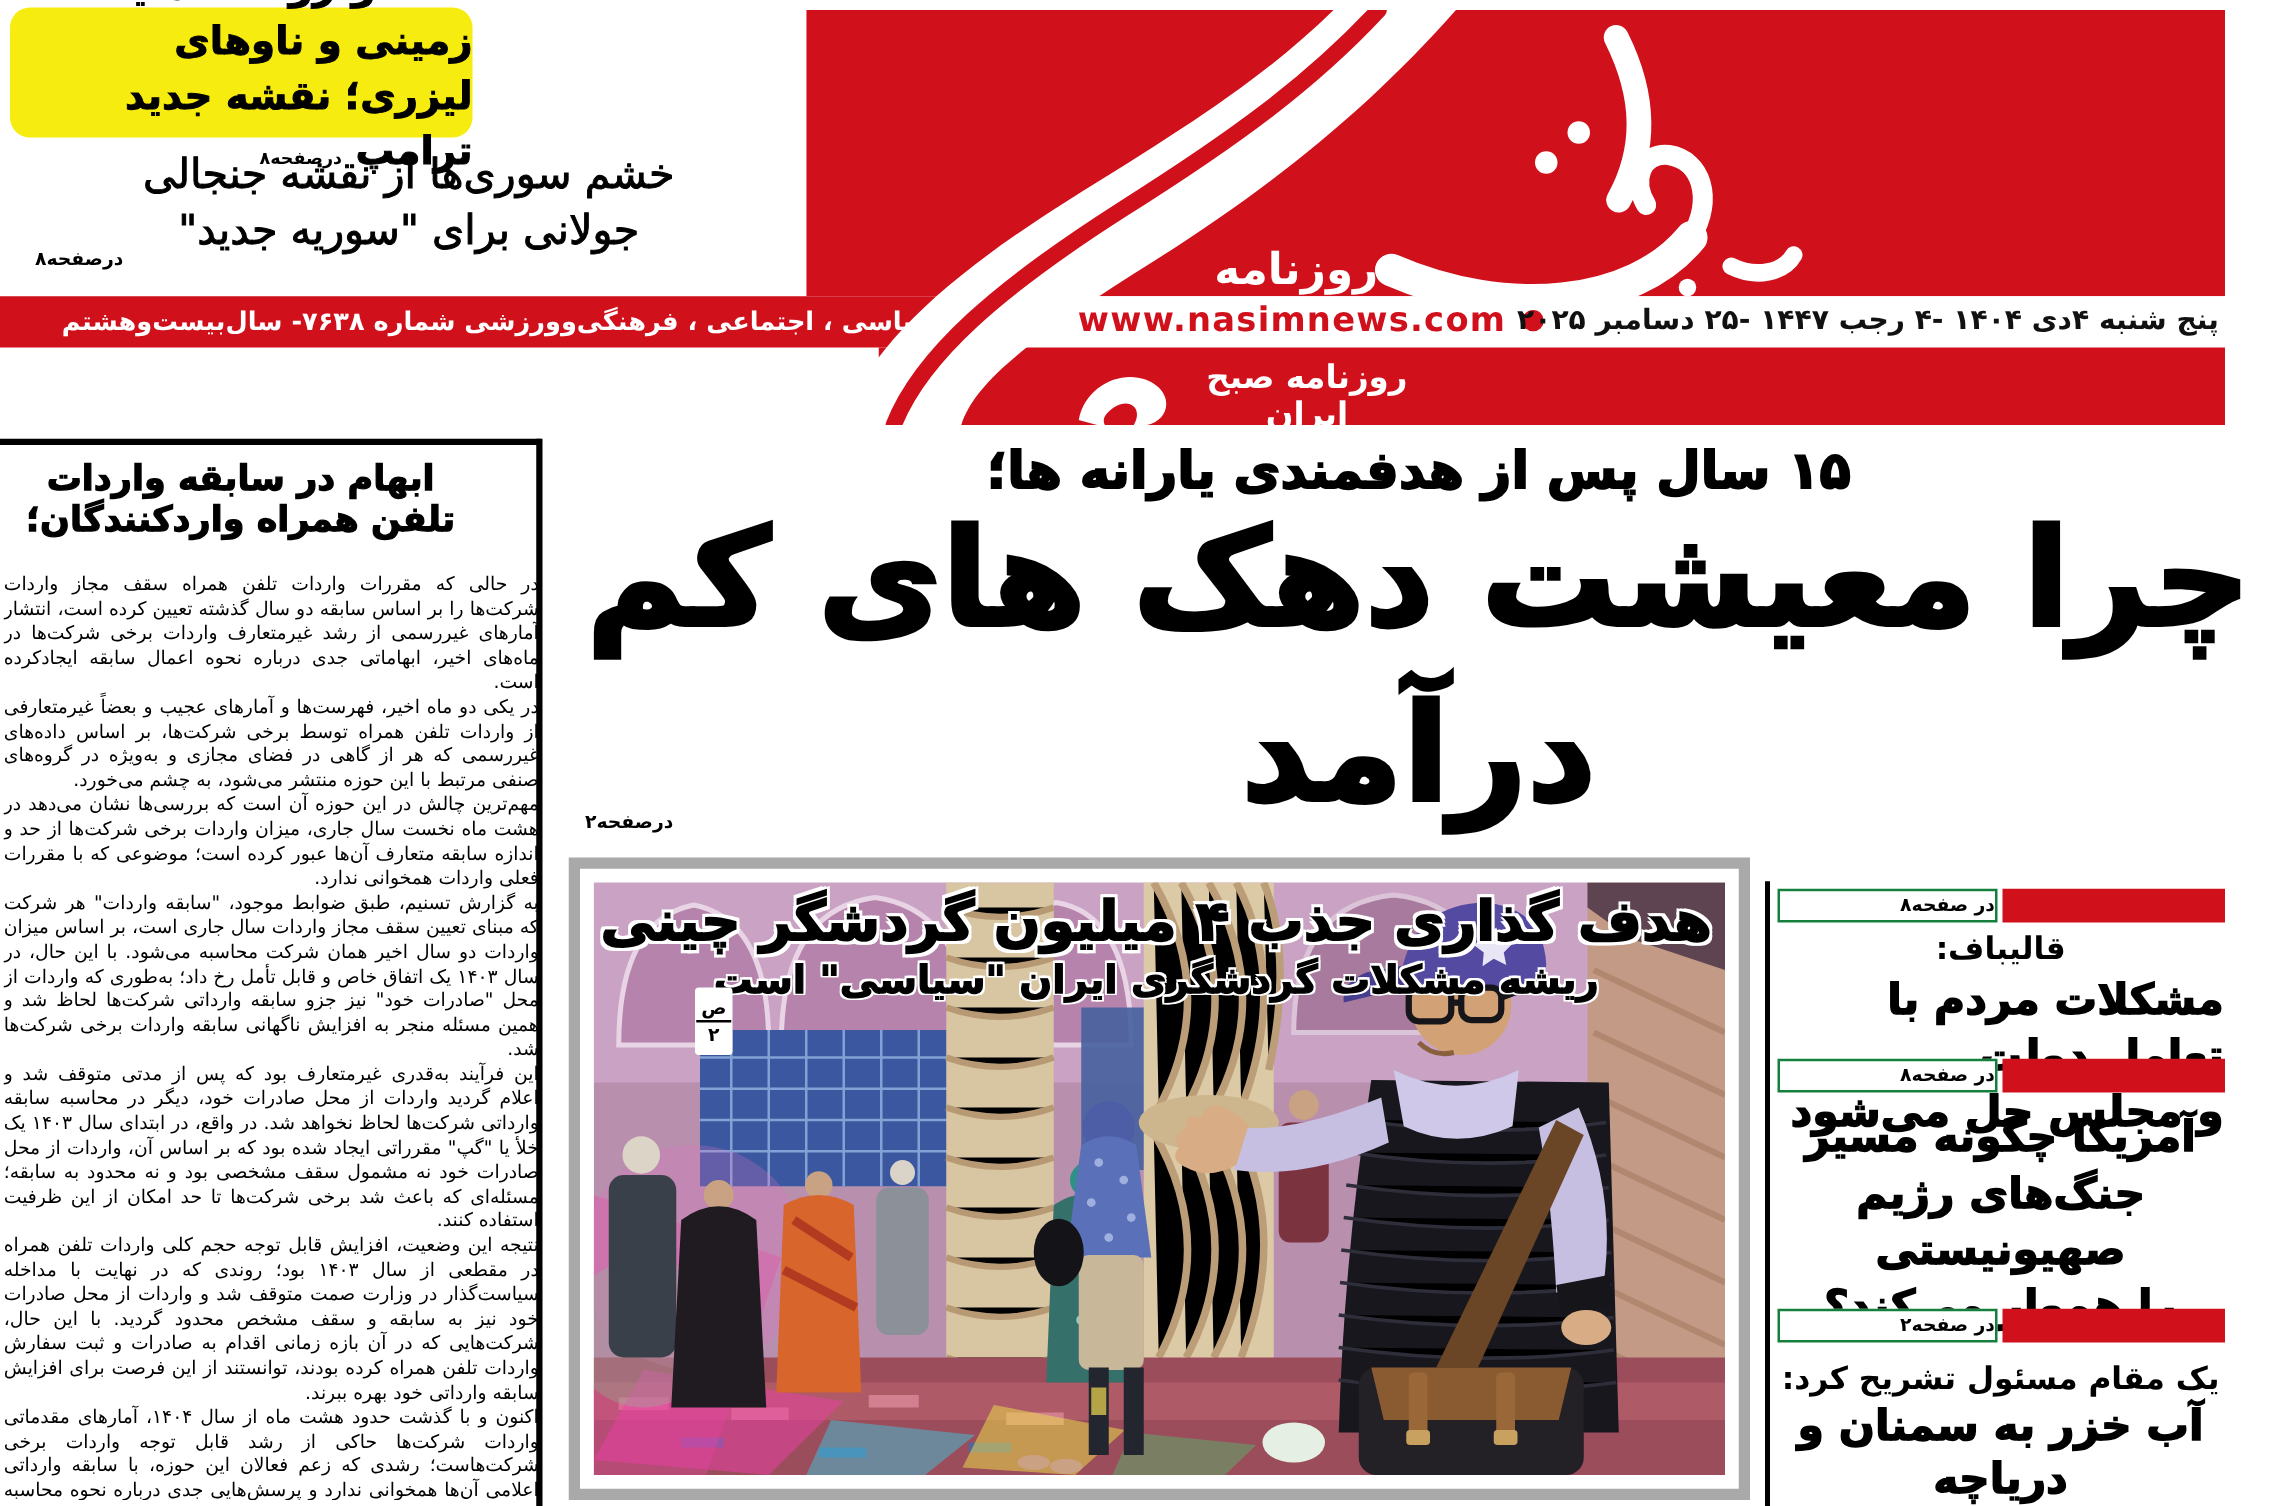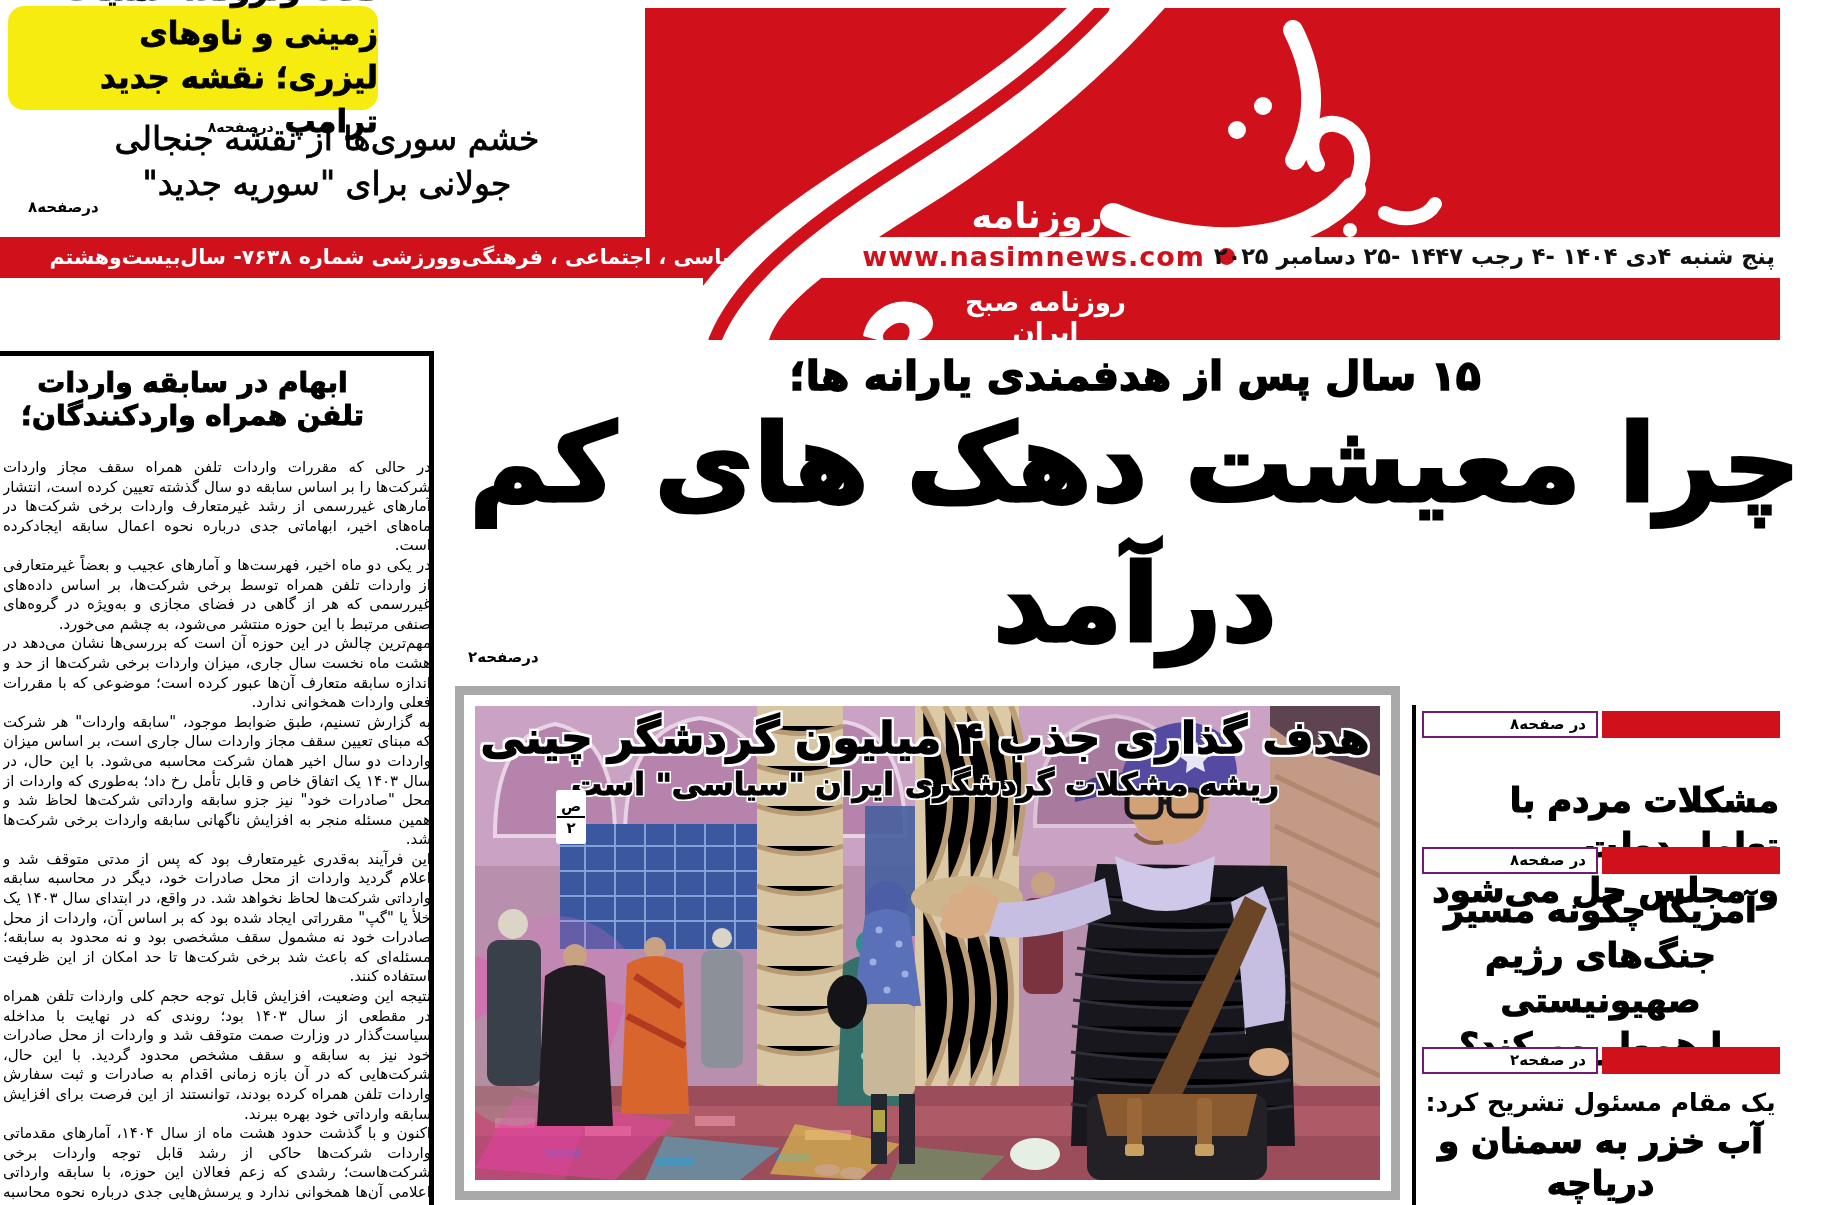--- a/index.html
+++ b/index.html
@@ -74,22 +74,22 @@
     display:flex;flex-direction:column;align-items:center;justify-content:center;
     font-weight:bold;color:#000;border-radius:3px;
   }
   .page-badge .t{font-size:15px;border-bottom:2px solid #000;padding:0 4px 1px;}
   .page-badge .b{font-size:15px;padding-top:1px;}
   
   .right-divider{left:1412px;top:705px;width:4px;height:500px;background:#000;}
   .bar{height:27px;}
   .bar .ref-box{
     position:absolute;left:1422px;width:176px;height:27px;box-sizing:border-box;
-    border:2px solid #701a75;background:#fff;font-size:15px;font-weight:bold;color:#000;
-    line-height:23px;padding-right:10px;text-align:right;direction:rtl;
+    border:2px solid #15803d;background:#fff;font-size:15px;font-weight:bold;color:#000;
+    line-height:23px;padding-right:0;text-align:right;direction:rtl;
   }
   .bar .red-box{position:absolute;left:1602px;width:178px;height:27px;background:#d0111c;}
   .rc-kicker{left:1422px;width:357px;font-weight:bold;font-size:25px;color:#000;}
   .rc-title{
     left:1422px;width:357px;font-weight:bold;font-size:34px;line-height:45px;color:#000;
     -webkit-text-stroke:1.2px #000;
   }
 </style>
 </head>
 <body>
@@ -318,20 +318,21 @@
     <span class="t">ص</span>
     <span class="b">۲</span>
   </div>
 
   <div class="abs right-divider"></div>
 
   <div class="bar">
     <div class="ref-box abs" style="top:711px;">در صفحه۸</div>
     <div class="red-box abs" style="top:711px;"></div>
   </div>
+  <div class="abs rc-kicker c" style="top:744px;">قالیباف:</div>
   <div class="abs rc-title c preline" style="top:778px;text-align:right;">مشکلات مردم با تعامل دولت
 و مجلس حل می‌شود</div>
 
   <div class="bar">
     <div class="ref-box abs" style="top:847px;">در صفحه۸</div>
     <div class="red-box abs" style="top:847px;"></div>
   </div>
   <div class="abs rc-title c preline" style="top:888px;">آمریکا چگونه مسیر
 جنگ‌های رژیم صهیونیستی
 را هموار می‌کند؟</div>

